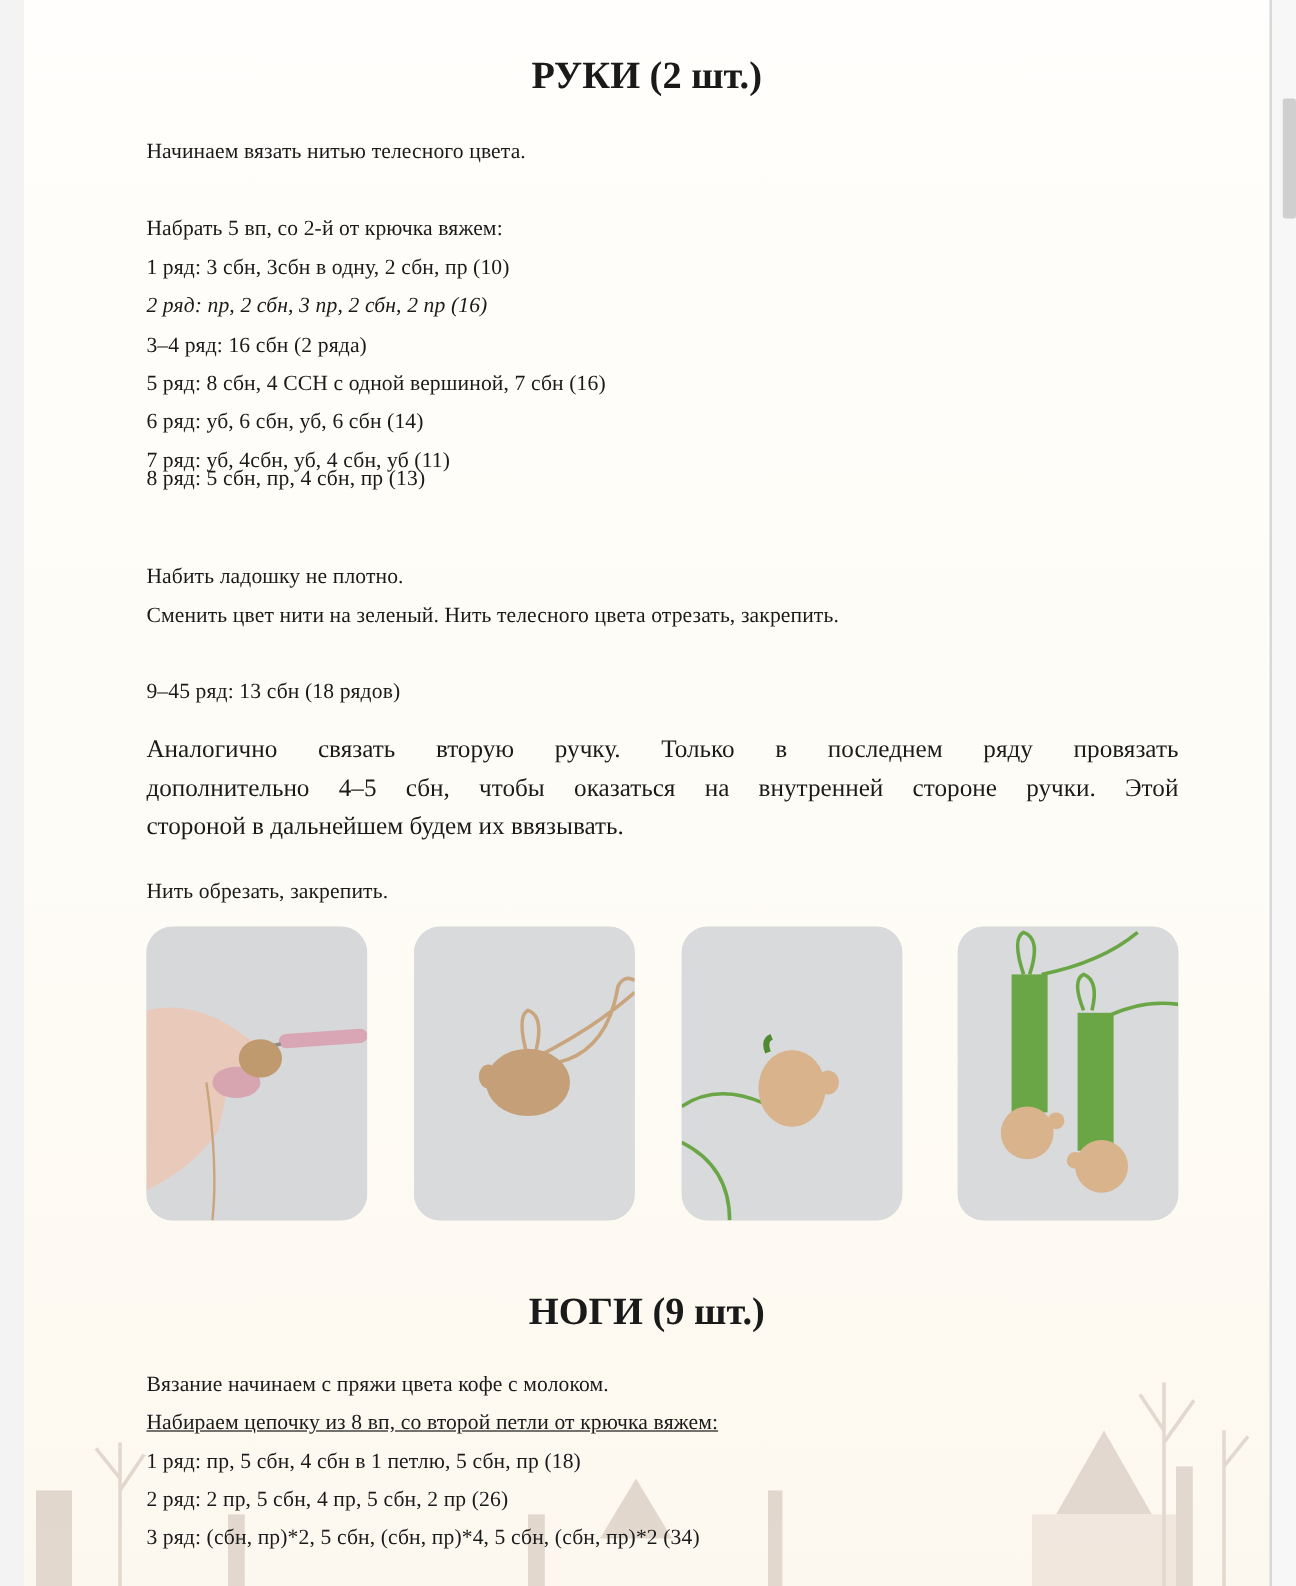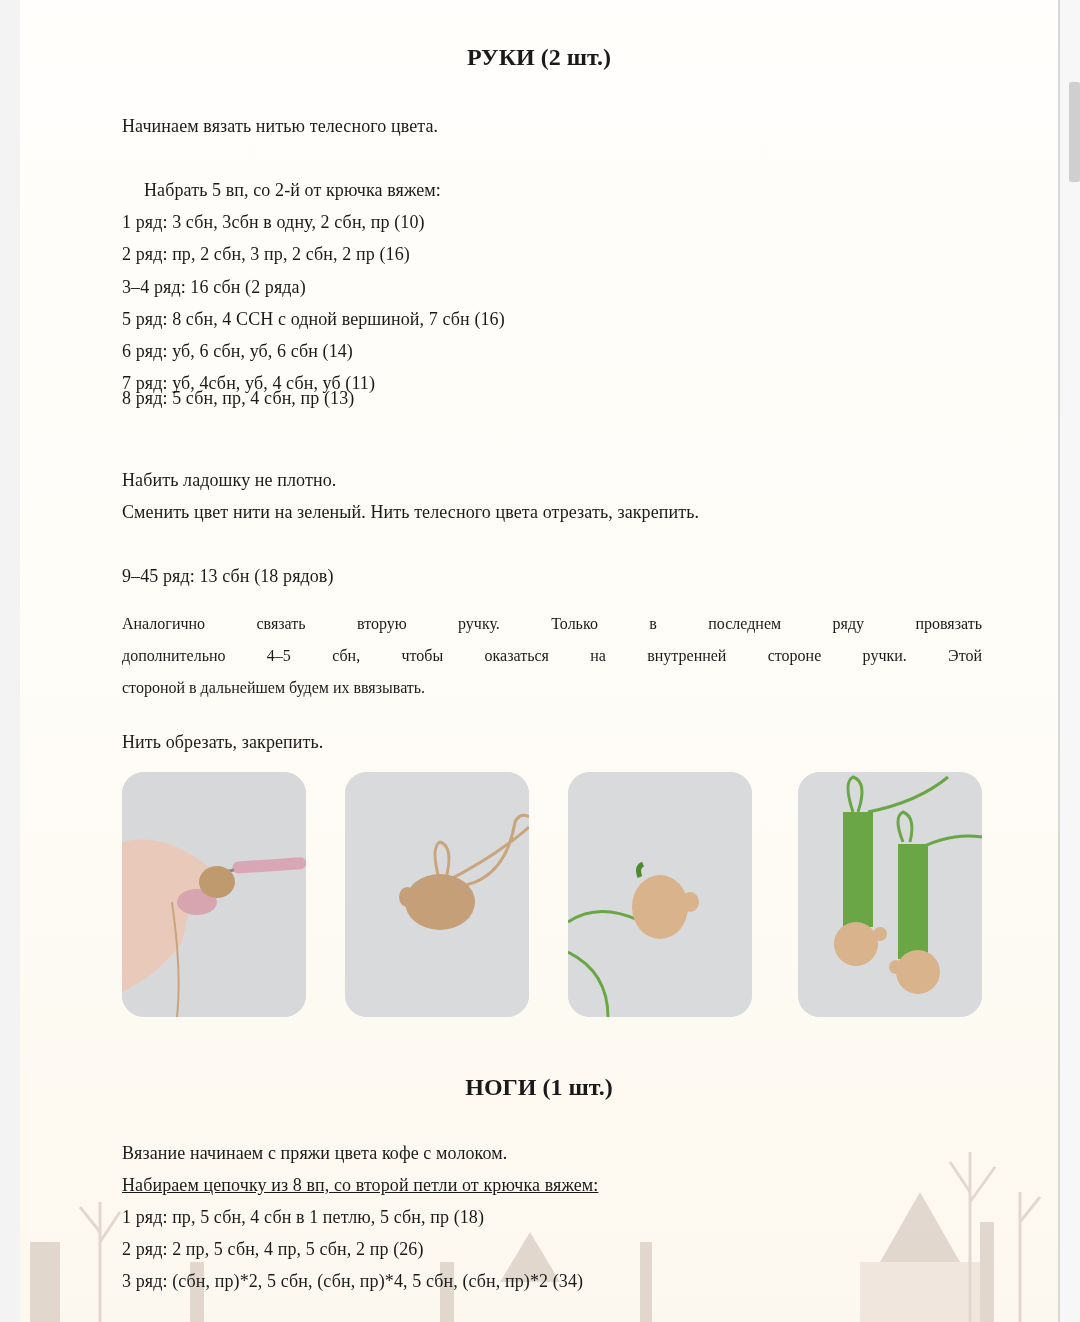--- a/index.html
+++ b/index.html
@@ -13,23 +13,23 @@
       position:absolute; left:20px; top:0; width:1038px; height:1322px;
       background:linear-gradient(180deg,#fffefc 0%,#fefcf6 55%,#fdf8ef 100%);
       overflow:hidden;
     }
     .page-edge { position:absolute; left:1058px; top:0; width:2px; height:1322px; background:#d8d8d8; }
     .scroll-track { position:absolute; left:1060px; top:0; width:20px; height:1322px; background:#f7f7f7; }
     .scroll-thumb { position:absolute; left:1069px; top:82px; width:11px; height:100px; background:#cfcfcf; border-radius:2px; }
 
     .winter-scene { position:absolute; left:0; bottom:0; width:1038px; height:210px; pointer-events:none; opacity:.5; }
 
-    .heading { position:absolute; left:0; width:1038px; text-align:center; font-weight:bold; font-size:24px; }
+    .heading { position:absolute; left:0; width:1038px; text-align:center; font-weight:bold; font-size:32px; }
     .line { position:absolute; left:102px; font-size:18px; white-space:nowrap; letter-spacing:0.1px; }
-    .para-justify { position:absolute; left:102px; width:860px; font-size:16px; line-height:32px; text-align:justify; text-align-last:left; }
+    .para-justify { position:absolute; left:102px; width:860px; font-size:21px; line-height:32px; text-align:justify; text-align-last:left; }
     .para-justify span { display:block; text-align:justify; text-align-last:justify; }
     .para-justify span.last { text-align-last:left; }
 
     .photo { position:absolute; top:772px; width:184px; height:245px; border-radius:22px; background:#d9dadc; overflow:hidden; }
     .photo svg { width:100%; height:100%; display:block; }
   </style>
 </head>
 <body>
 
 <div class="page">
@@ -49,23 +49,23 @@
       <path d="M80 210 L80 90 M80 120 L60 95 M80 130 L100 100"></path>
       <path d="M950 210 L950 40 M950 80 L930 50 M950 90 L975 55"></path>
       <path d="M1000 210 L1000 80 M1000 110 L1020 85"></path>
     </g>
   </svg>
 
   <div class="heading" style="top:44px;">РУКИ (2 шт.)</div>
 
   <div class="line" style="top:116px;">Начинаем вязать нитью телесного цвета.</div>
 
-  <div class="line" style="top:180px;margin-left:22px;">Набрать 5 вп, со 2-й от крючка вяжем:</div>
+  <div class="line" style="top:180px;">Набрать 5 вп, со 2-й от крючка вяжем:</div>
   <div class="line" style="top:212px;">1 ряд: 3 сбн, 3сбн в одну, 2 сбн, пр (10)</div>
-  <div class="line" style="top:244px;">2 ряд: пр, 2 сбн, 3 пр, 2 сбн, 2 пр (16)</div>
+  <div class="line" style="top:244px;font-style:italic;">2 ряд: пр, 2 сбн, 3 пр, 2 сбн, 2 пр (16)</div>
   <div class="line" style="top:277px;">3–4 ряд: 16 сбн (2 ряда)</div>
   <div class="line" style="top:309px;text-align:center;">5 ряд: 8 сбн, 4 ССН с одной вершиной, 7 сбн (16)</div>
   <div class="line" style="top:341px;">6 ряд: уб, 6 сбн, уб, 6 сбн (14)</div>
   <div class="line" style="top:373px;">7 ряд: уб, 4сбн, уб, 4 сбн, уб (11)</div>
   <div class="line" style="top:388px;">8 ряд: 5 сбн, пр, 4 сбн, пр (13)</div>
 
   <div class="line" style="top:470px;">Набить ладошку не плотно.</div>
   <div class="line" style="top:502px;text-align:right;">Сменить цвет нити на зеленый. Нить телесного цвета отрезать, закрепить.</div>
 
   <div class="line" style="top:566px;">9–45 ряд: 13 сбн (18 рядов)</div>
@@ -115,21 +115,21 @@
       <path d="M115 80 Q150 60 184 65" stroke="#6aa645" stroke-width="3" fill="none"></path>
       <rect x="45" y="40" width="30" height="115" fill="#6aa645"></rect>
       <rect x="100" y="72" width="30" height="115" fill="#6aa645"></rect>
       <ellipse cx="58" cy="172" rx="22" ry="22" fill="#d8b38c"></ellipse>
       <ellipse cx="82" cy="162" rx="7" ry="7" fill="#d8b38c"></ellipse>
       <ellipse cx="120" cy="200" rx="22" ry="22" fill="#d8b38c"></ellipse>
       <ellipse cx="98" cy="195" rx="7" ry="7" fill="#d8b38c"></ellipse>
     </svg>
   </div>
 
-  <div class="heading" style="top:1074px;">НОГИ (1 шт.)</div>
+  <div class="heading" style="top:1074px;">НОГИ (9 шт.)</div>
 
   <div class="line" style="top:1143px;">Вязание начинаем с пряжи цвета кофе с молоком.</div>
   <div class="line" style="top:1175px;text-decoration:underline;">Набираем цепочку из 8 вп, со второй петли от крючка вяжем:</div>
   <div class="line" style="top:1207px;">1 ряд: пр, 5 сбн, 4 сбн в 1 петлю, 5 сбн, пр (18)</div>
   <div class="line" style="top:1239px;">2 ряд: 2 пр, 5 сбн, 4 пр, 5 сбн, 2 пр (26)</div>
   <div class="line" style="top:1271px;">3 ряд: (сбн, пр)*2, 5 сбн, (сбн, пр)*4, 5 сбн, (сбн, пр)*2 (34)</div>
 </div>
 
 <div class="page-edge"></div>
 <div class="scroll-track"></div>

